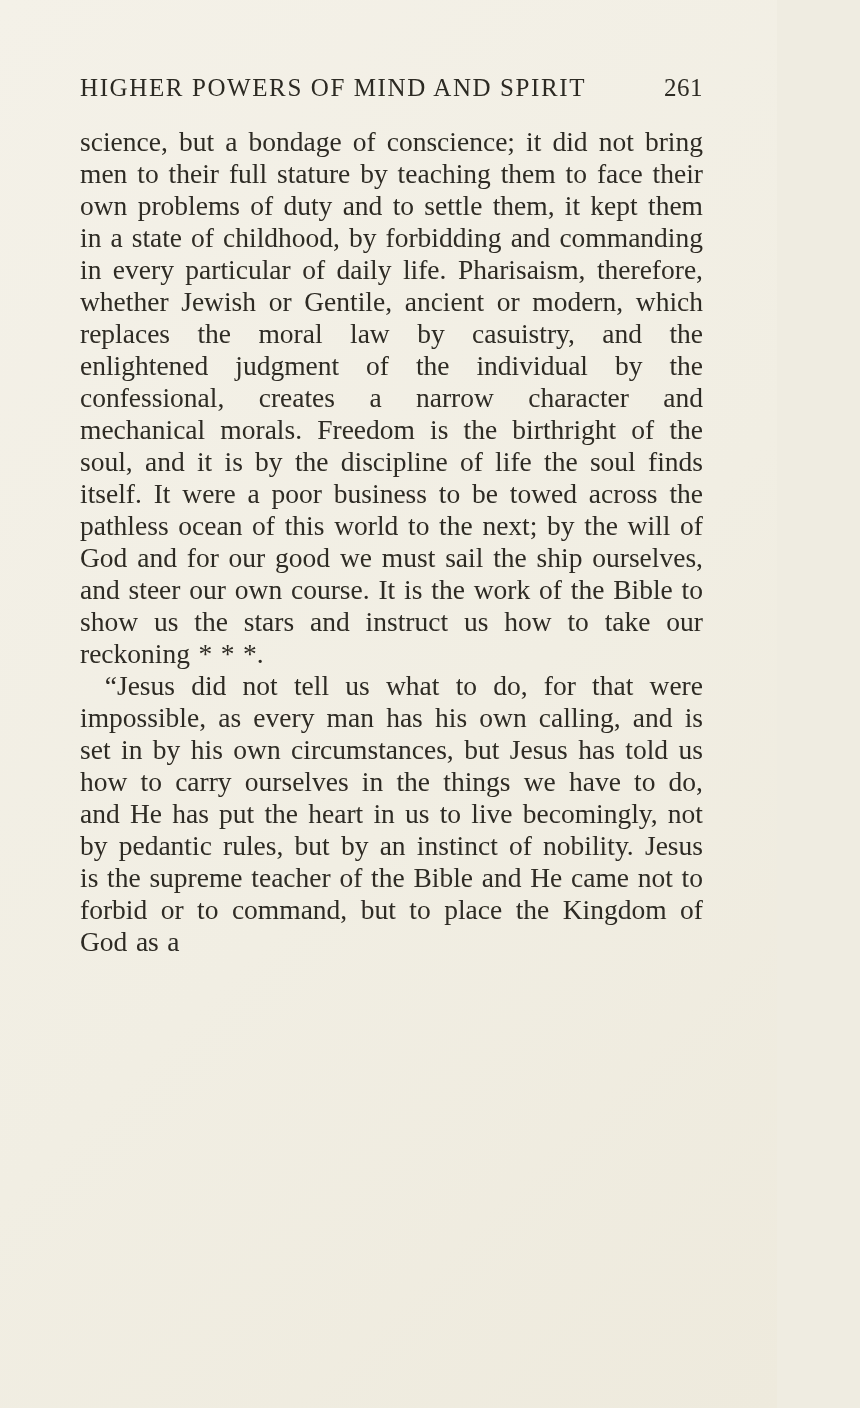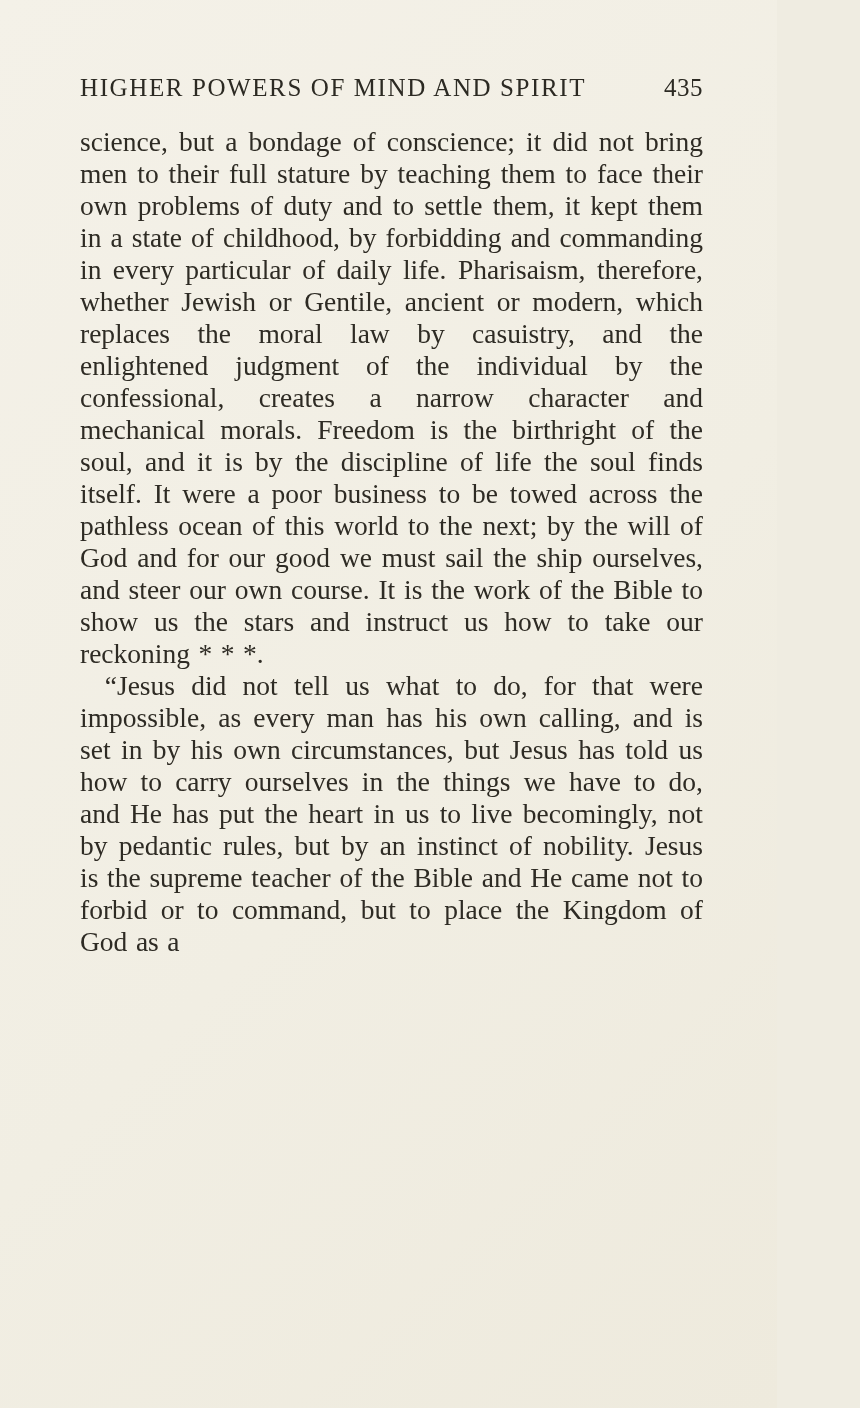--- a/index.html
+++ b/index.html
@@ -46,20 +46,20 @@
   .para.indent {
     text-indent: 0.9em;
   }
 </style>
 </head>
 <body>
 
 <div class="page">
   <div class="running-head">
     <span class="head-title">HIGHER POWERS OF MIND AND SPIRIT</span>
-    <span class="page-number">435</span>
+    <span class="page-number">261</span>
   </div>
 
   <div class="body-text">
     <p class="para no-indent">science, but a bondage of conscience; it did not bring men to their full stature by teaching them to face their own problems of duty and to settle them, it kept them in a state of childhood, by forbidding and commanding in every particular of daily life.  Pharisaism, therefore, whether Jewish or Gentile, ancient or modern, which replaces the moral law by casuistry, and the enlightened judgment of the individual by the confessional, creates a narrow character and mechanical morals.  Freedom is the birthright of the soul, and it is by the discipline of life the soul finds itself.  It were a poor business to be towed across the pathless ocean of this world to the next; by the will of God and for our good we must sail the ship ourselves, and steer our own course.  It is the work of the Bible to show us the stars and instruct us how to take our reckoning  *  *  *.</p>
     <p class="para indent">“Jesus did not tell us what to do, for that were impossible, as every man has his own calling, and is set in by his own circumstances, but Jesus has told us how to carry ourselves in the things we have to do, and He has put the heart in us to live becomingly, not by pedantic rules, but by an instinct of nobility.  Jesus is the supreme teacher of the Bible and He came not to forbid or to command, but to place the Kingdom of God as a</p>
   </div>
 </div>
 
 </body></html>

